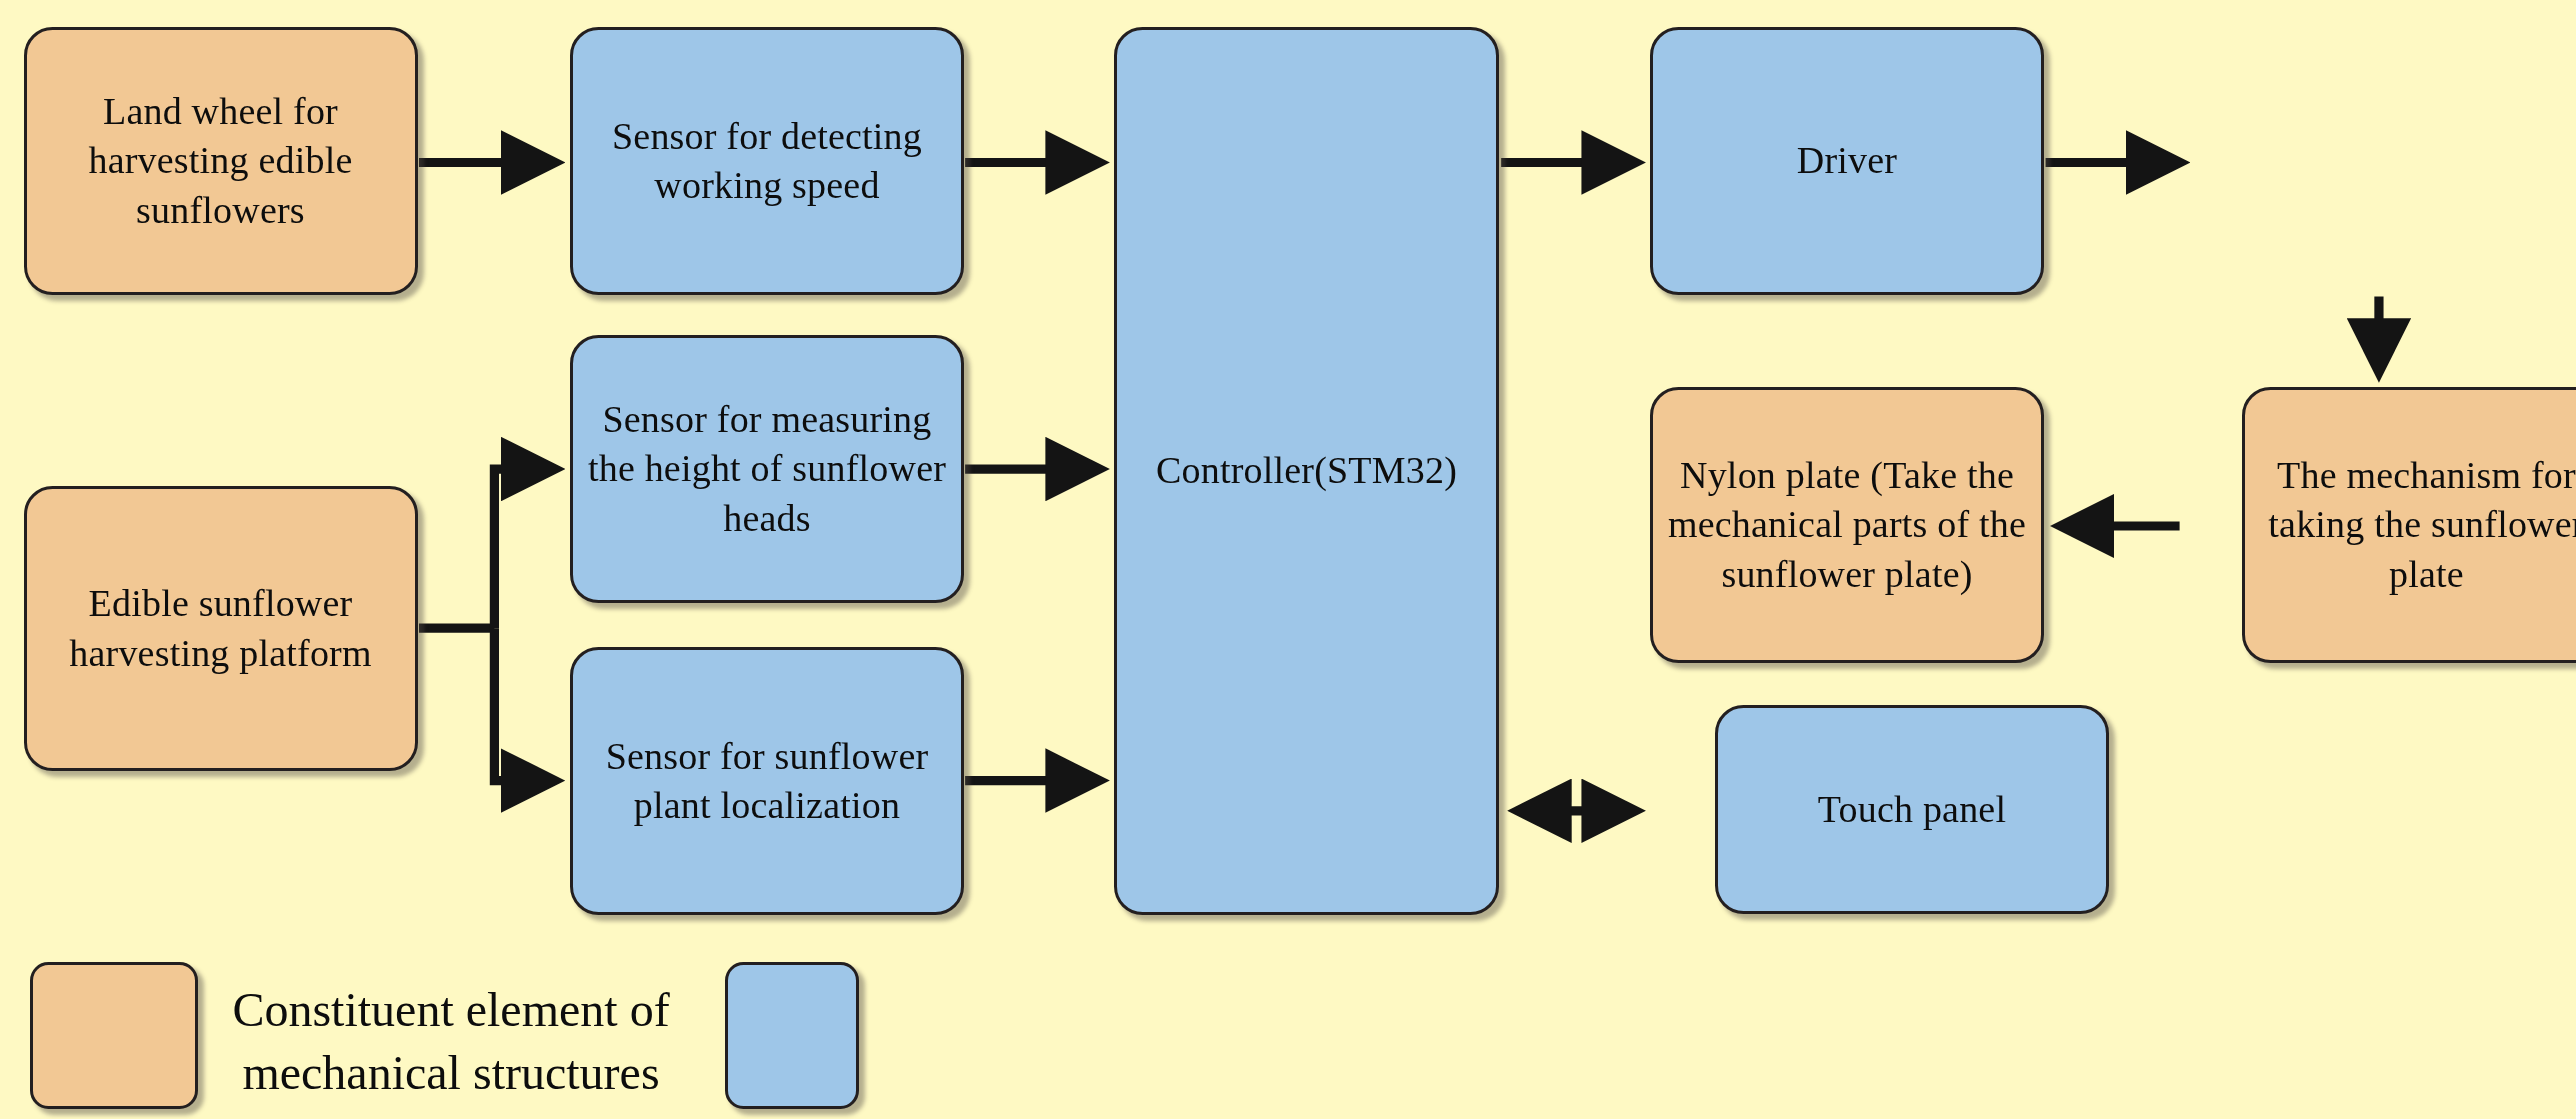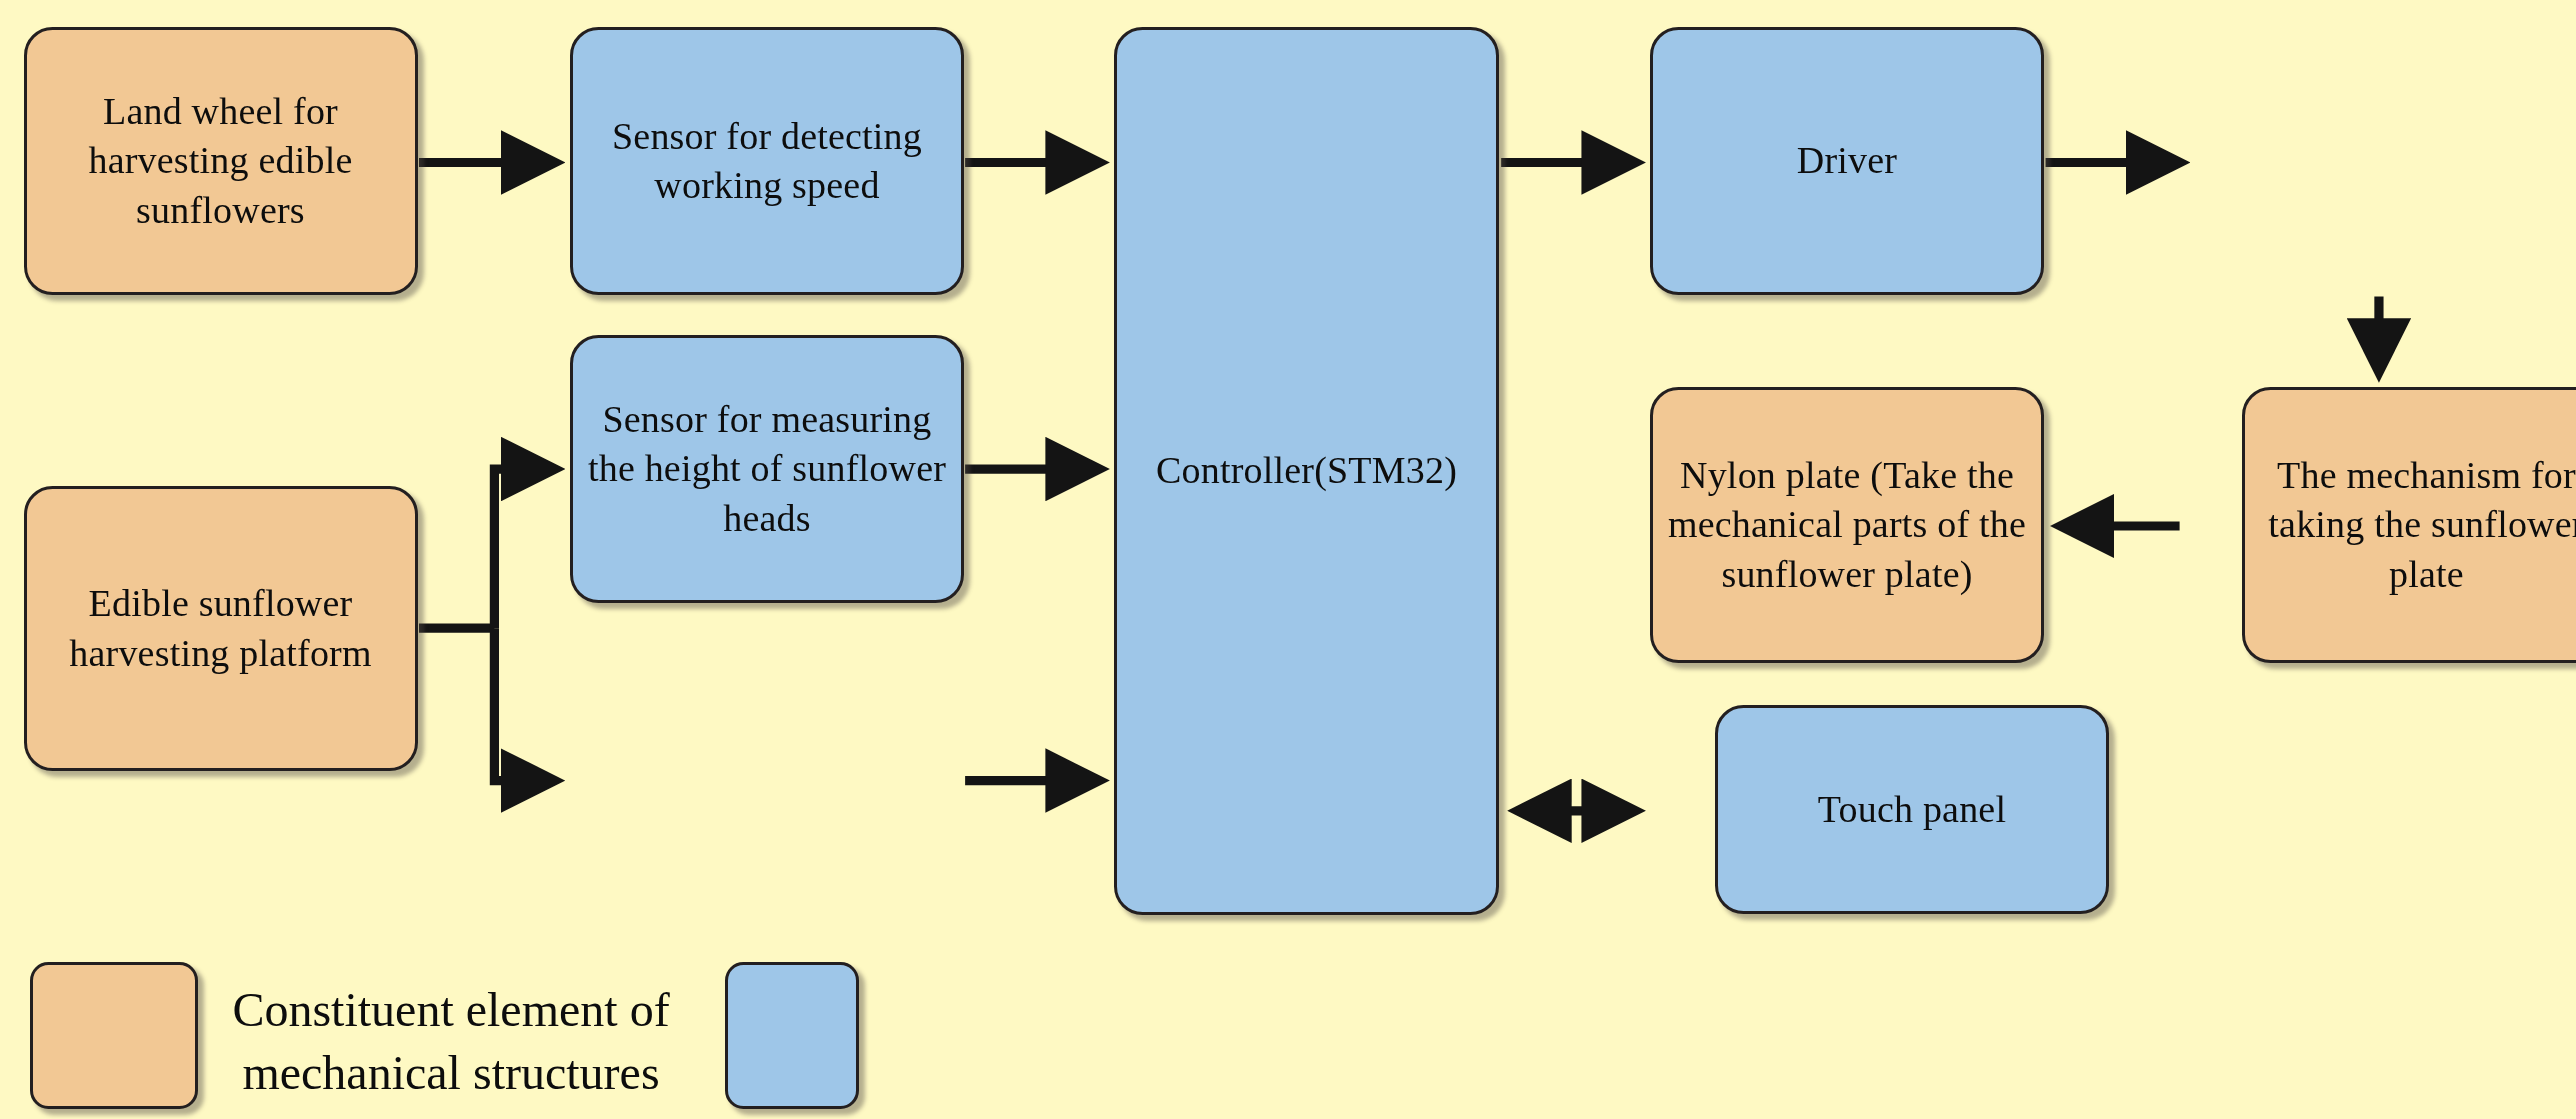--- a/index.html
+++ b/index.html
@@ -136,20 +136,23 @@
   </div>
 
   <div class="node mech" style="left:1650px; top:387px; width:394px; height:276px;">
     <span class="label">Nylon plate (Take the mechanical parts of the sunflower plate)</span>
   </div>
 
   <div class="node mech" style="left:2195px; top:387px; width:369px; height:276px;margin-left:47px;">
     <span class="label">The mechanism for taking the sunflower plate</span>
   </div>
 
+  <div class="node ctrl" style="left:570px; top:647px; width:394px; height:268px;">
+    <span class="label">Sensor for sunflower plant localization</span>
+  </div>
 
   <div class="node ctrl" style="left:1715px; top:705px; width:394px; height:209px;">
     <span class="label">Touch panel</span>
   </div>
 
   <div class="legend-swatch mech" style="left:30px; top:962px; width:168px; height:147px;"></div>
   <div class="legend-text" style="left:225px; top:978px; width:452px;">Constituent element of mechanical structures</div>
 
   <div class="legend-swatch ctrl" style="left:725px; top:962px; width:134px; height:147px;"></div>
 

